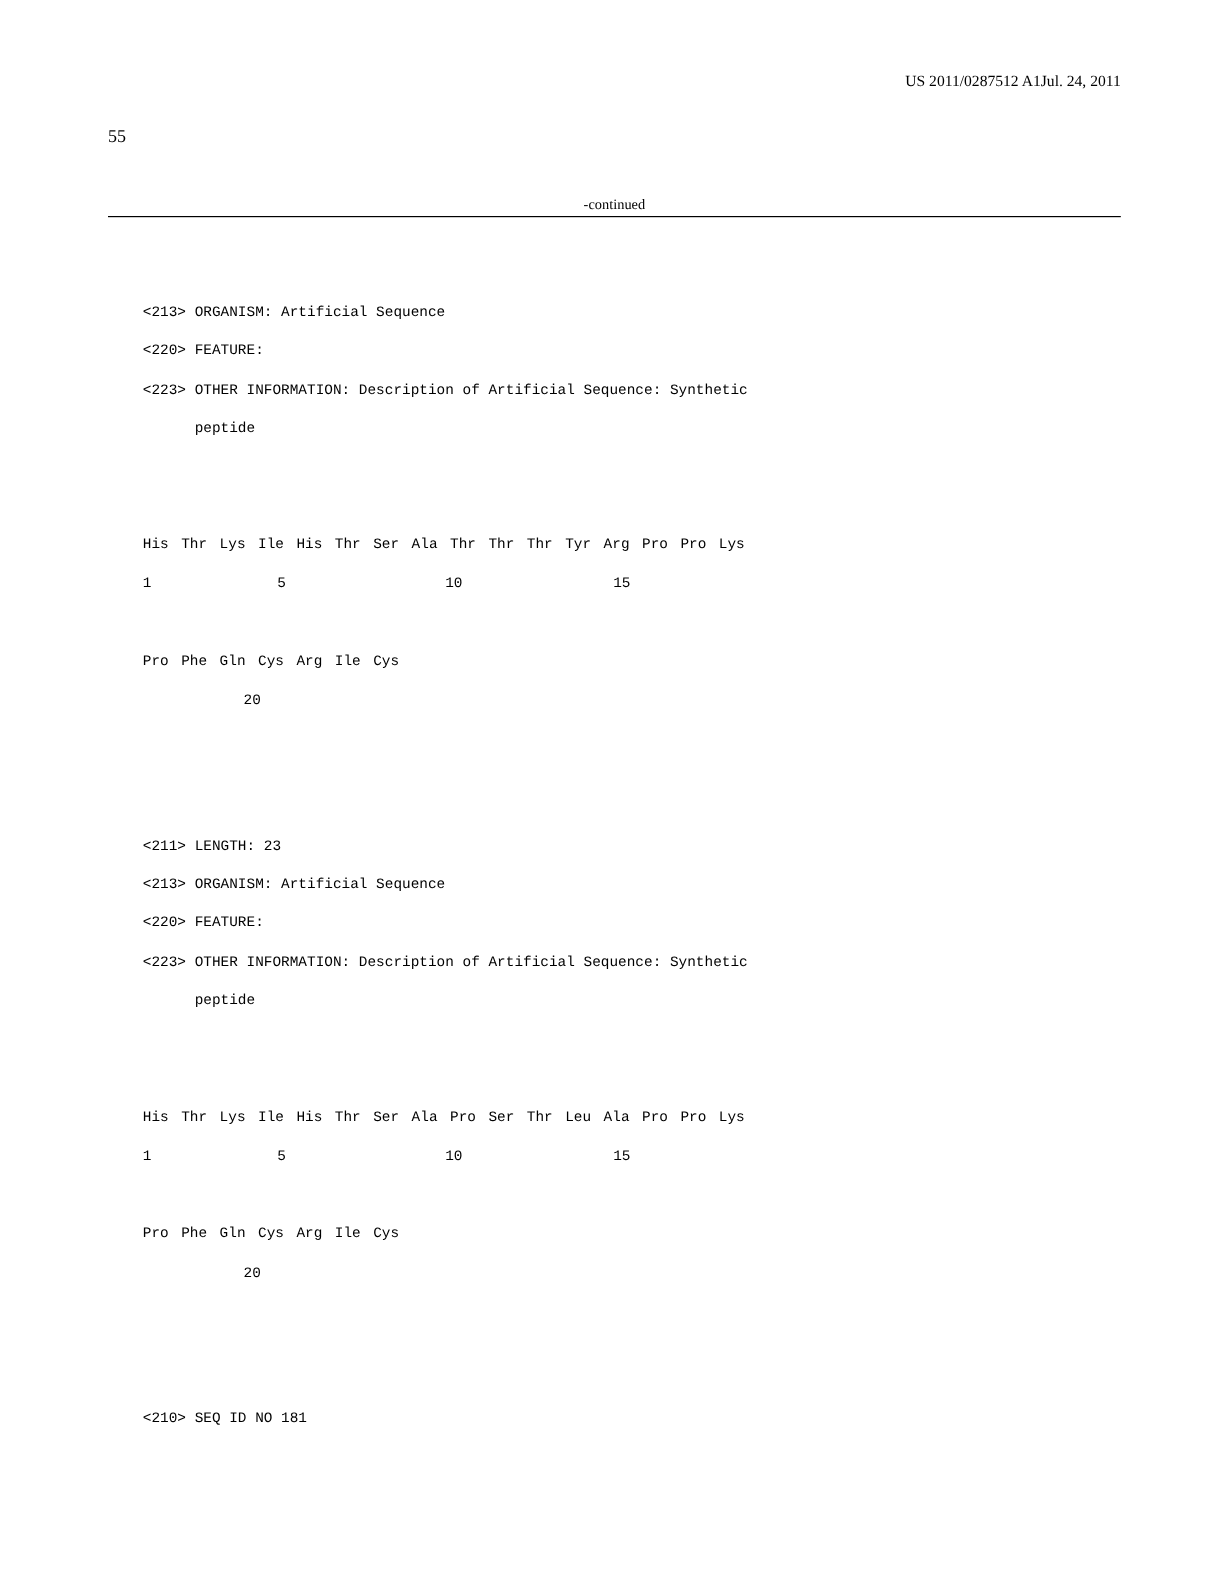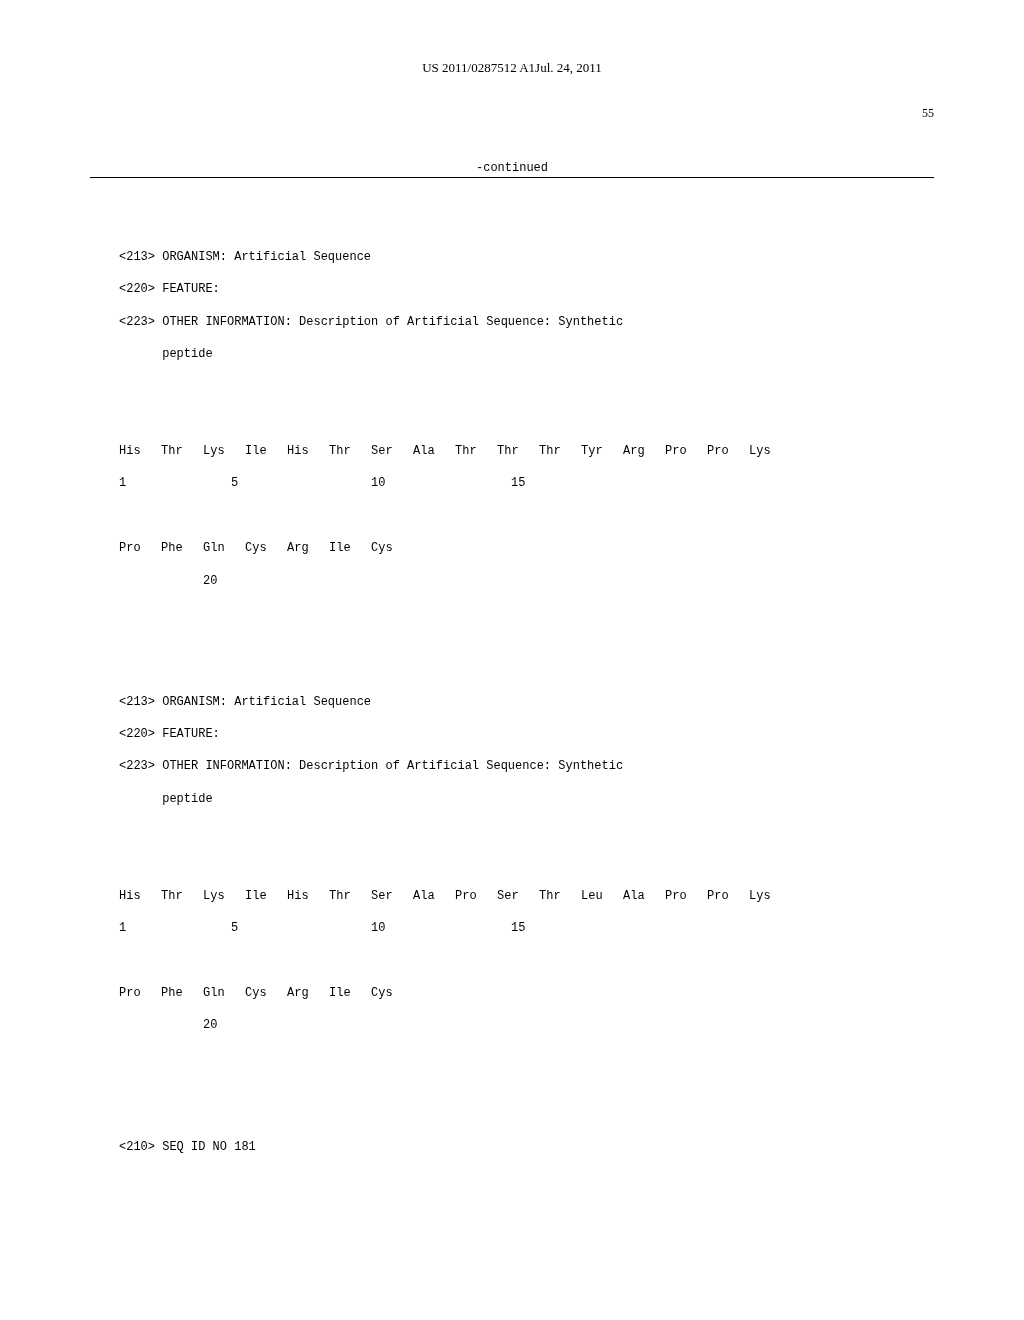--- a/index.html
+++ b/index.html
@@ -7,52 +7,52 @@
     font-size: 13px;
     margin: 0;
     padding: 60px 90px 40px 90px;
     width: 1024px;
     box-sizing: border-box;
     color: #000;
     background: #fff;
   }
   .header {
     display: flex;
-    justify-content: center;
+    justify-content: flex-end;
     margin-bottom: 30px;
   }
   .page-number {
-    text-align: right;
-    font-size: 12px;
+    text-align: left;
+    font-size: 15px;
     margin-bottom: 40px;
   }
   .continued {
     text-align: center;
-    font-family: Liberation Mono, monospace;
+    font-family: Liberation Serif, serif;
     font-size: 12px;
     margin-bottom: 2px;
   }
   .rule {
     border-top: 1.5px solid #000;
     margin: 0 0 6px 0;
   }
   .seq-listing {
     font-family: "Courier New", Courier, monospace;
     font-size: 12px;
     white-space: pre;
     line-height: 1.35;
   }
   .seq-block {
     margin-bottom: 24px;
     margin-left: 29px;
   }
   .seq-row {
     display: grid;
     grid-template-columns: repeat(16, 28px);
-    column-gap: 14px;
+    column-gap: 4px;
   }
   .seq-row span {
     text-align: left;
   }
   .seq-num-row {
     display: grid;
     grid-template-columns: repeat(16, 28px);
   }
   .seq-num-row span {
     text-align: left;
@@ -91,20 +91,21 @@
 <div class="seq-row">
 <span>Pro</span><span>Phe</span><span>Gln</span><span>Cys</span><span>Arg</span><span>Ile</span><span>Cys</span>
 </div>
 <div class="seq-num-row">
 <span></span><span></span><span></span><span>20</span>
 </div>
 </div>
 
 
 <div class="seq-block">
+<div>&lt;211&gt; LENGTH: 23</div>
 <div>&lt;213&gt; ORGANISM: Artificial Sequence</div>
 <div>&lt;220&gt; FEATURE:</div>
 <div>&lt;223&gt; OTHER INFORMATION: Description of Artificial Sequence: Synthetic</div>
 <div>      peptide</div>
 <br>
 <br>
 <div class="seq-row">
 <span>His</span><span>Thr</span><span>Lys</span><span>Ile</span><span>His</span><span>Thr</span><span>Ser</span><span>Ala</span><span>Pro</span><span>Ser</span><span>Thr</span><span>Leu</span><span>Ala</span><span>Pro</span><span>Pro</span><span>Lys</span>
 </div>
 <div class="seq-num-row">

